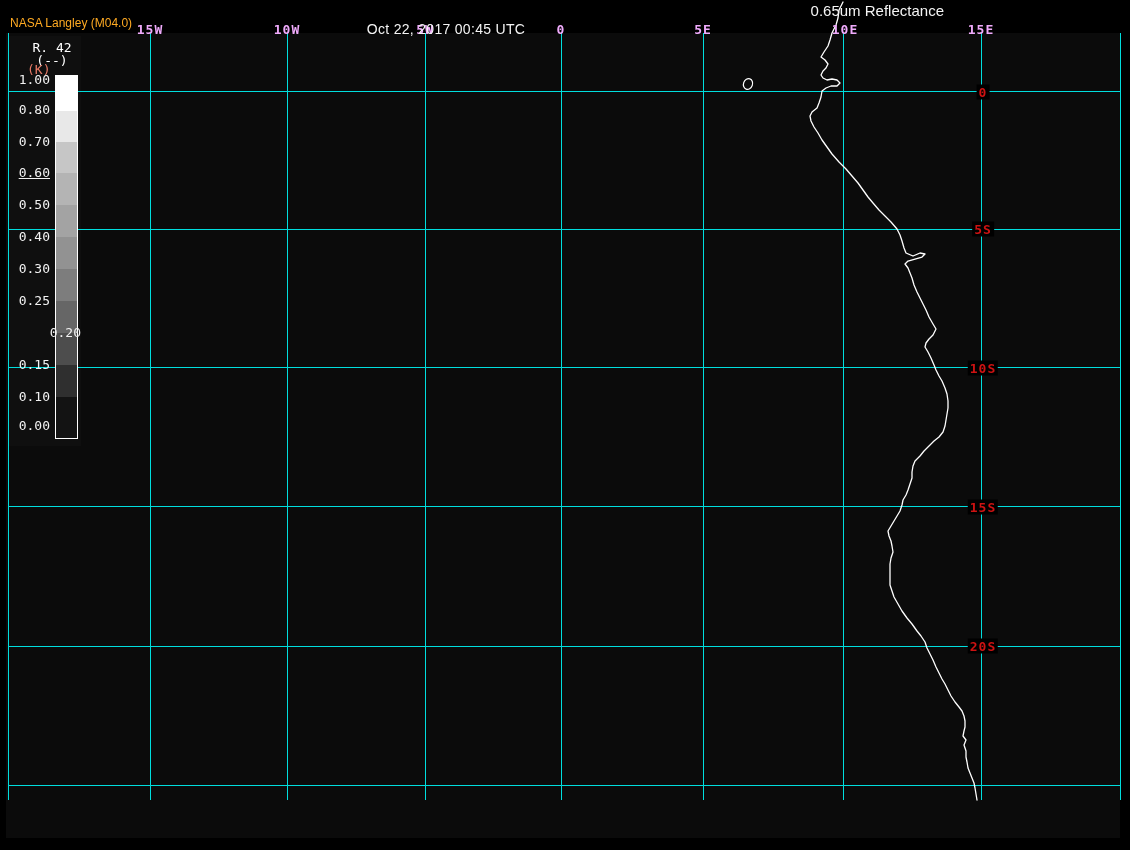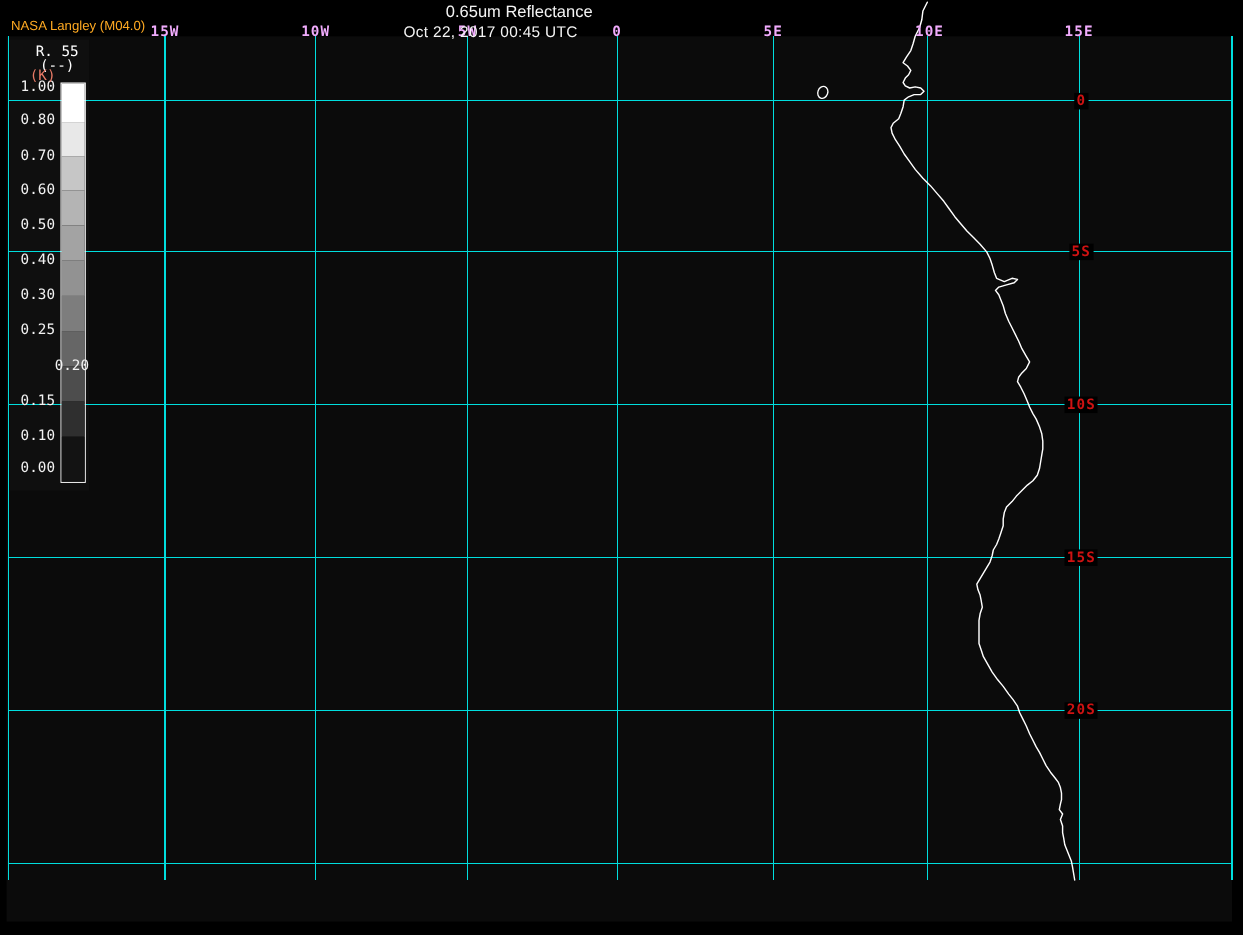--- a/index.html
+++ b/index.html
@@ -4,21 +4,21 @@
 <style>
   html,body{margin:0;padding:0;background:#000;}
   #canvas{position:relative;width:1130px;height:850px;background:#000;overflow:hidden;
           font-family:"DejaVu Sans Mono",monospace;border-radius:26px;}
   .abs{position:absolute;}
   #data-area{left:6px;top:33px;width:1114px;height:805px;background:#0b0b0b;z-index:0;}
   #cbar-panel{left:9px;top:36px;width:72px;height:410px;background:#0f0f0f;z-index:1;}
   #map-svg{left:0;top:0;z-index:2;}
   #source-label{left:10px;top:16px;font-family:"Liberation Sans",sans-serif;font-size:12px;
                 color:#ffaa22;z-index:5;white-space:pre;}
-  #title{left:0;top:2px;width:944px;text-align:center;font-family:"Liberation Sans",sans-serif;
+  #title{left:0;top:2px;width:944px;text-align:right;font-family:"Liberation Sans",sans-serif;
          font-size:15px;color:#f4f4f4;z-index:4;}
   #subtitle{left:0;top:21px;width:892px;text-align:center;font-family:"Liberation Sans",sans-serif;
             font-size:14px;color:#f4f4f4;z-index:4;letter-spacing:.3px;}
   .lon-label{top:22px;transform:translateX(-50%);color:#f0abfc;font-size:13px;font-weight:bold;
              letter-spacing:1px;z-index:3;white-space:pre;}
   .lat-label{left:983px;transform:translate(-50%,-50%);color:#ce1212;font-size:13px;font-weight:bold;
              letter-spacing:1px;background:#000;padding:0 2px;z-index:5;white-space:pre;}
   #cbar-title{left:24px;top:40px;width:56px;text-align:center;color:#fff;font-size:13px;z-index:6;white-space:pre;}
   #cbar-units{left:30px;top:53px;width:44px;text-align:center;color:#fff;font-size:13px;z-index:6;white-space:pre;}
   #cbar-k{left:27px;top:62px;color:#e87a66;font-size:13px;z-index:7;white-space:pre;}
@@ -76,41 +76,41 @@
       <div class="abs lon-label" style="left: 981px;">15E</div>
     </div>
   <div id="lat-labels">
       <div class="abs lat-label" style="top: 91.5px;">0</div>
       <div class="abs lat-label" style="top: 229px;">5S</div>
       <div class="abs lat-label" style="top: 367.5px;">10S</div>
       <div class="abs lat-label" style="top: 506.5px;">15S</div>
       <div class="abs lat-label" style="top: 646px;">20S</div>
     </div>
 
-  <div class="abs" id="cbar-title">R. 55</div>
+  <div class="abs" id="cbar-title">R. 42</div>
   <div class="abs" id="cbar-units">(--)</div>
   <div class="abs" id="cbar-k">(K)</div>
   <div class="abs" id="cbar-bar">
       <div class="cbar-seg" style="height: 35px; background: rgb(255, 255, 255);"></div>
       <div class="cbar-seg" style="height: 31px; background: rgb(232, 232, 232);"></div>
       <div class="cbar-seg" style="height: 31px; background: rgb(198, 198, 198);"></div>
       <div class="cbar-seg" style="height: 32px; background: rgb(180, 180, 180);"></div>
       <div class="cbar-seg" style="height: 32px; background: rgb(163, 163, 163);"></div>
       <div class="cbar-seg" style="height: 32px; background: rgb(146, 146, 146);"></div>
       <div class="cbar-seg" style="height: 32px; background: rgb(125, 125, 125);"></div>
       <div class="cbar-seg" style="height: 32px; background: rgb(102, 102, 102);"></div>
       <div class="cbar-seg" style="height: 32px; background: rgb(77, 77, 77);"></div>
       <div class="cbar-seg" style="height: 32px; background: rgb(47, 47, 47);"></div>
       <div class="cbar-seg" style="height: 41px; background: rgb(19, 19, 19);"></div>
     </div>
   <div id="cbar-ticks">
       <div class="abs cbar-tick" style="top: 72px;">1.00</div>
       <div class="abs cbar-tick" style="top: 102px;">0.80</div>
       <div class="abs cbar-tick" style="top: 134px;">0.70</div>
-      <div class="abs cbar-tick" style="top: 165px;">0.60</div>
+      <div class="abs cbar-tick" style="top: 165px; text-decoration: underline;">0.60</div>
       <div class="abs cbar-tick" style="top: 197px;">0.50</div>
       <div class="abs cbar-tick" style="top: 229px; text-align: right;">0.40</div>
       <div class="abs cbar-tick" style="top: 261px;">0.30</div>
       <div class="abs cbar-tick" style="top: 293px;">0.25</div>
       <div class="abs cbar-tick" style="top: 325px; padding-left: 31px;">0.20</div>
       <div class="abs cbar-tick" style="top: 357px;">0.15</div>
       <div class="abs cbar-tick" style="top: 389px;">0.10</div>
       <div class="abs cbar-tick" style="top: 418px;">0.00</div>
     </div>
 

